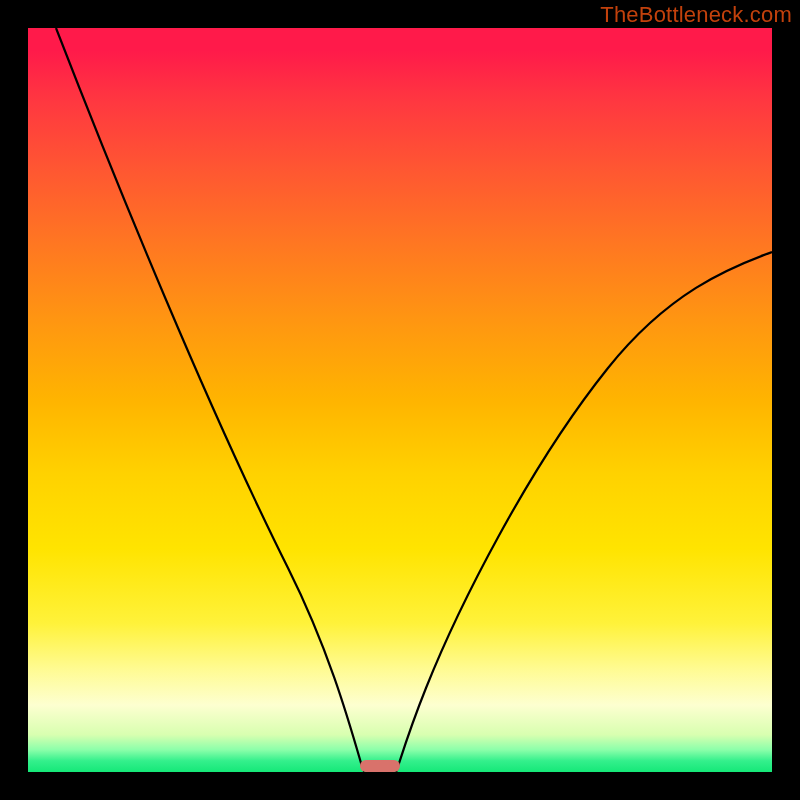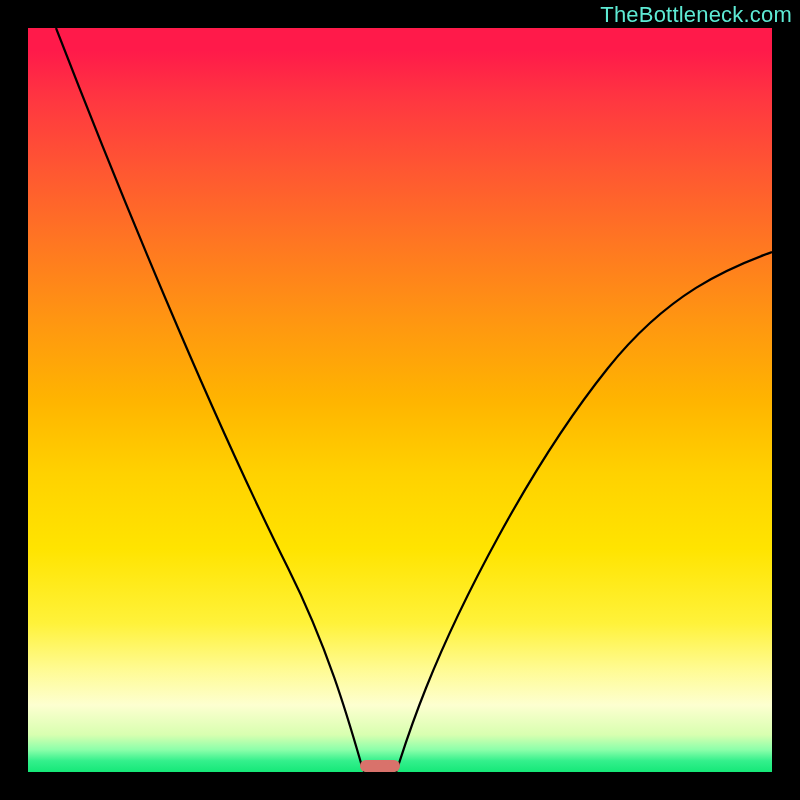--- a/index.html
+++ b/index.html
@@ -55,21 +55,21 @@
   }
   .marker {
     position: absolute;
     background: #d9726b;
     border-radius: 6px;
   }
   .watermark {
     position: absolute;
     top: 2px;
     right: 8px;
-    color: #5eead4;
+    color: #c2410c;
     font-size: 22px;
     font-weight: 500;
     letter-spacing: 0.2px;
   }
 </style>
 </head>
 <body>
 
 <div class="outer-frame">
 

